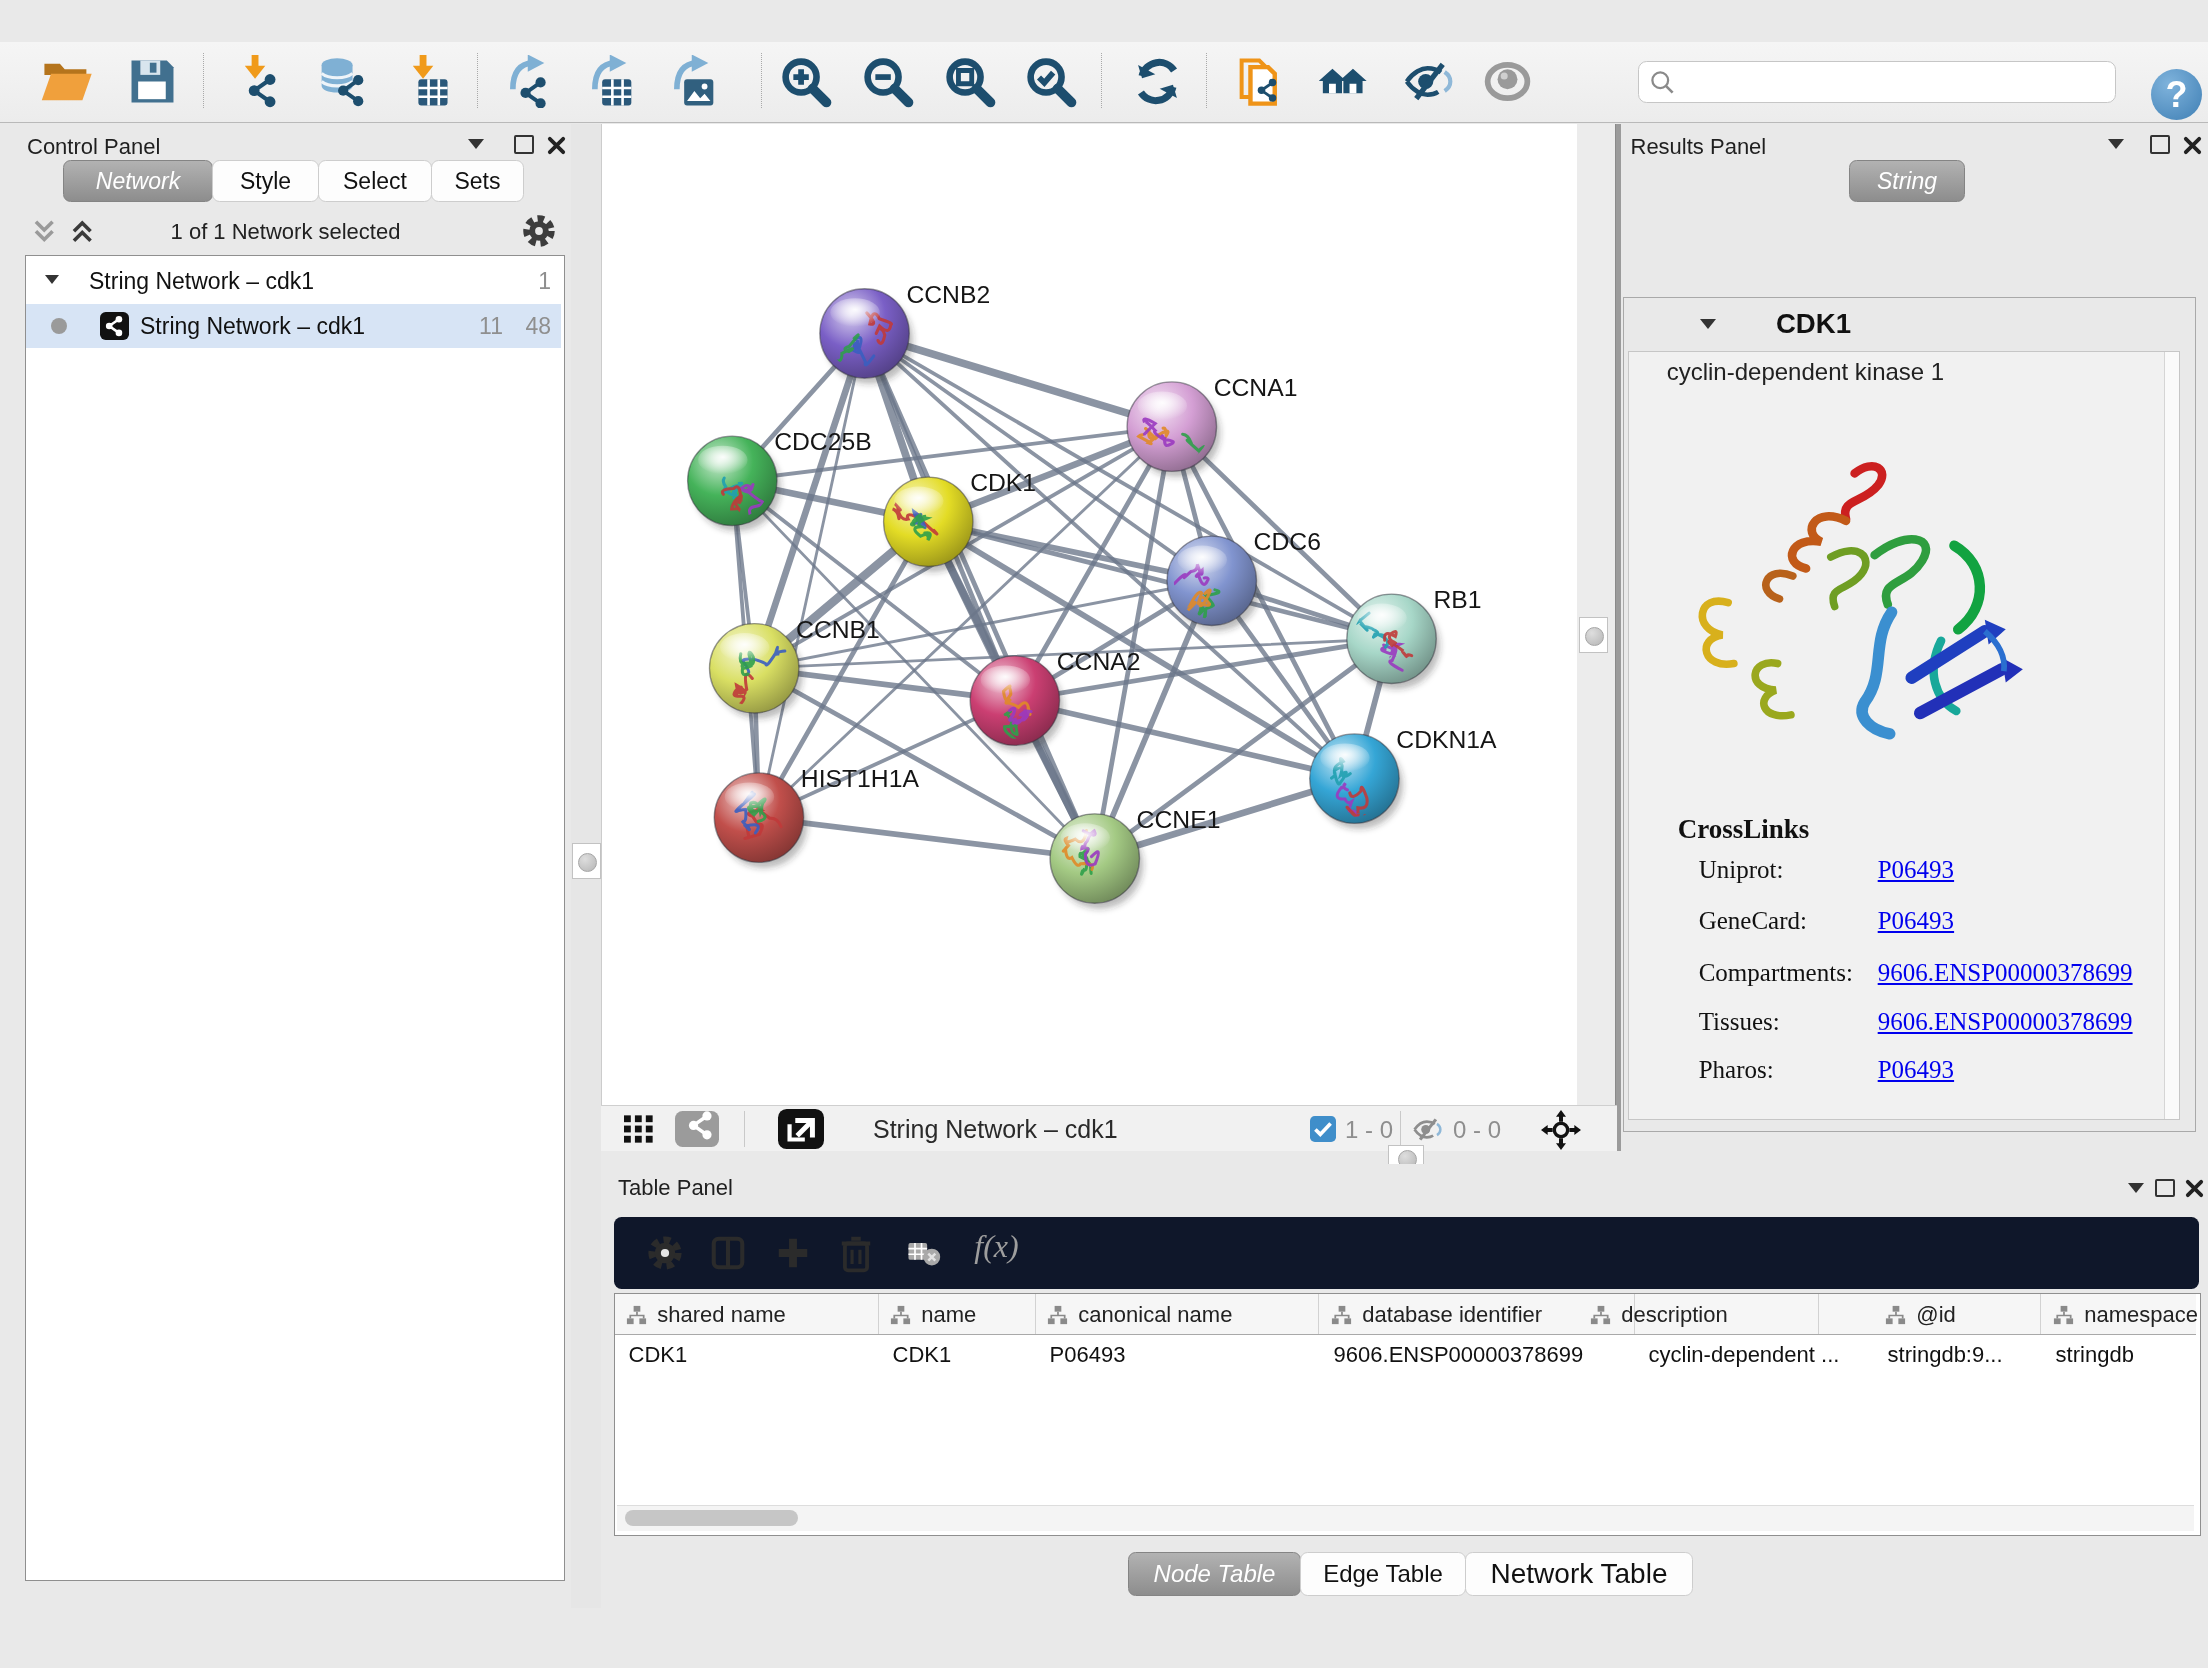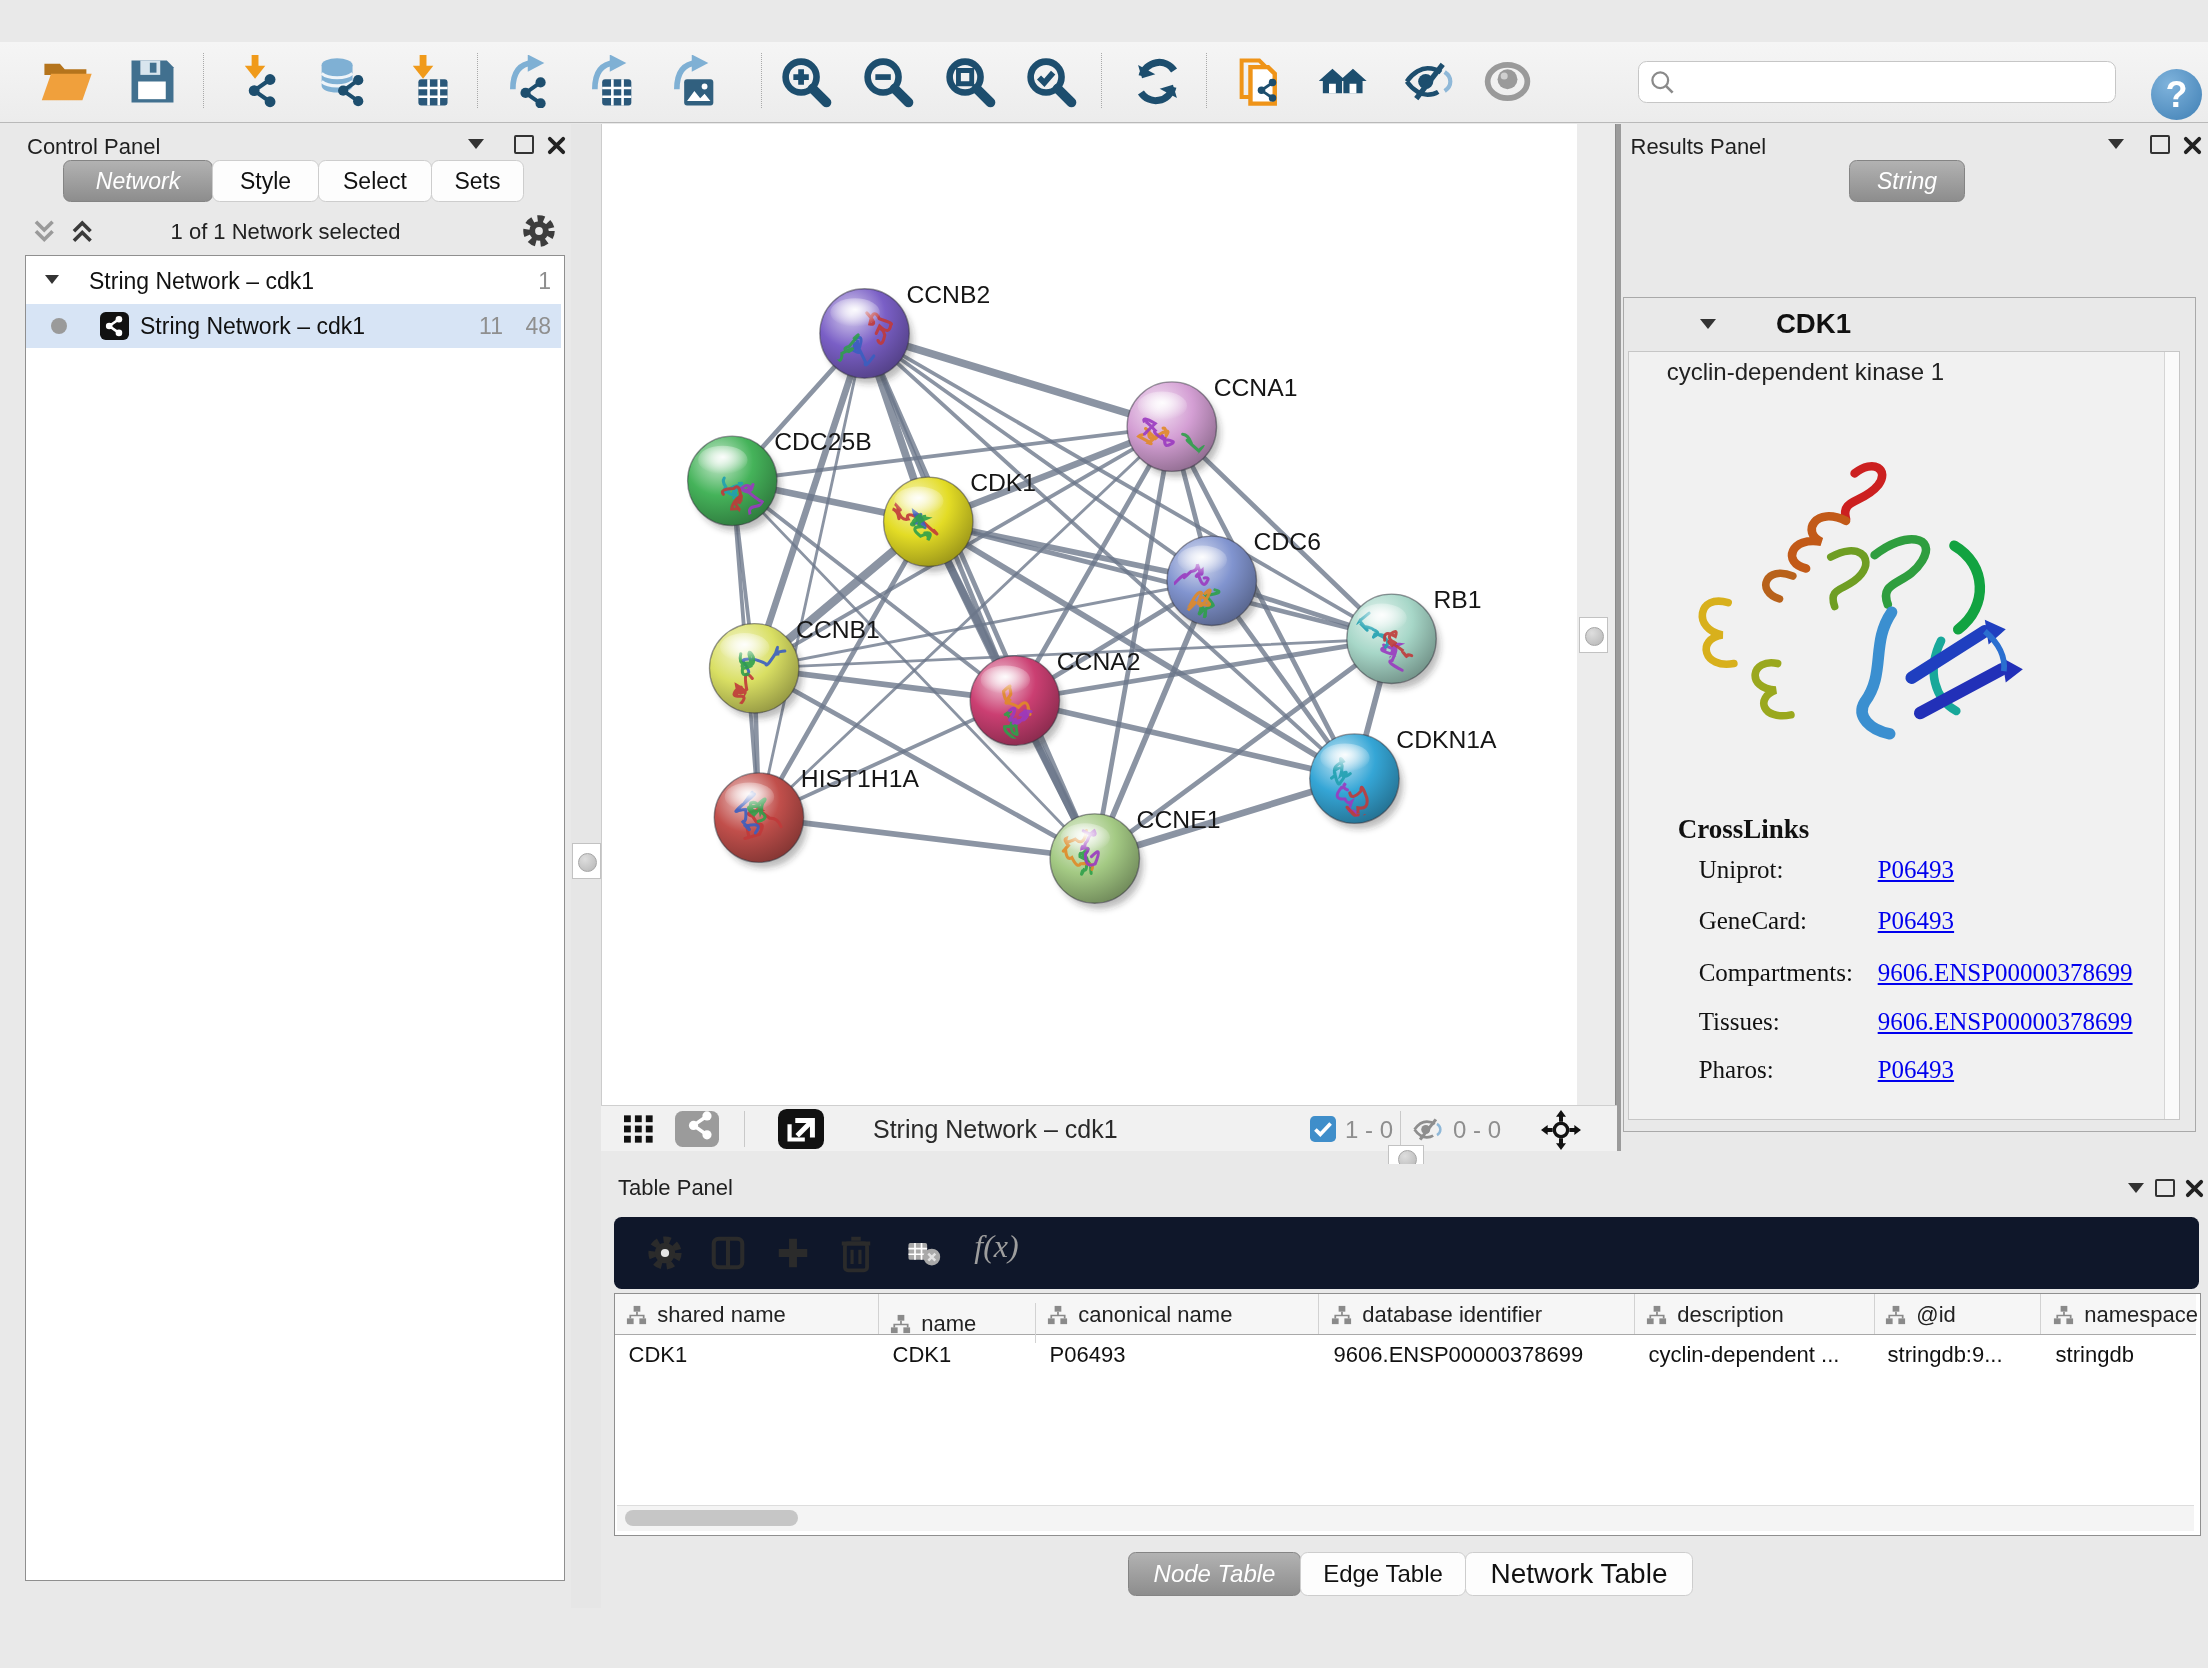--- a/index.html
+++ b/index.html
@@ -747,21 +747,21 @@
             <svg style="position:absolute;left:9.5px;top:9.5px;width:23px;height:23px" viewBox="0 0 24 24">
       <g fill="#8a8a8a">
                 <rect x="9" y="2" width="7" height="6"></rect>
                 <rect x="2" y="15" width="7" height="6"></rect>
                 <rect x="15" y="15" width="7" height="6"></rect>
               </g>
       <path d="M12.5 8v4M5.5 15v-3h14v3" fill="none" stroke="#8a8a8a" stroke-width="1.8"></path>
             </svg>
     <div class="ab thtext">shared name</div>
           </div>
-          <div class="ab thcell" style="left: 264px; width: 156px; margin-top: 9px;">
+          <div class="ab thcell" style="left: 264px; width: 156px;">
             <svg style="position:absolute;left:9.5px;top:9.5px;width:23px;height:23px" viewBox="0 0 24 24">
       <g fill="#8a8a8a">
                 <rect x="9" y="2" width="7" height="6"></rect>
                 <rect x="2" y="15" width="7" height="6"></rect>
                 <rect x="15" y="15" width="7" height="6"></rect>
               </g>
       <path d="M12.5 8v4M5.5 15v-3h14v3" fill="none" stroke="#8a8a8a" stroke-width="1.8"></path>
             </svg>
     <div class="ab thtext">name</div>
           </div>
@@ -780,21 +780,21 @@
             <svg style="position:absolute;left:9.5px;top:9.5px;width:23px;height:23px" viewBox="0 0 24 24">
       <g fill="#8a8a8a">
                 <rect x="9" y="2" width="7" height="6"></rect>
                 <rect x="2" y="15" width="7" height="6"></rect>
                 <rect x="15" y="15" width="7" height="6"></rect>
               </g>
       <path d="M12.5 8v4M5.5 15v-3h14v3" fill="none" stroke="#8a8a8a" stroke-width="1.8"></path>
             </svg>
     <div class="ab thtext">database identifier</div>
           </div>
-          <div class="ab thcell" style="left: 1020px; width: 239px;">
+          <div class="ab thcell" style="left: 964px; width: 239px;">
             <svg style="position:absolute;left:9.5px;top:9.5px;width:23px;height:23px" viewBox="0 0 24 24">
       <g fill="#8a8a8a">
                 <rect x="9" y="2" width="7" height="6"></rect>
                 <rect x="2" y="15" width="7" height="6"></rect>
                 <rect x="15" y="15" width="7" height="6"></rect>
               </g>
       <path d="M12.5 8v4M5.5 15v-3h14v3" fill="none" stroke="#8a8a8a" stroke-width="1.8"></path>
             </svg>
     <div class="ab thtext">description</div>
           </div>

